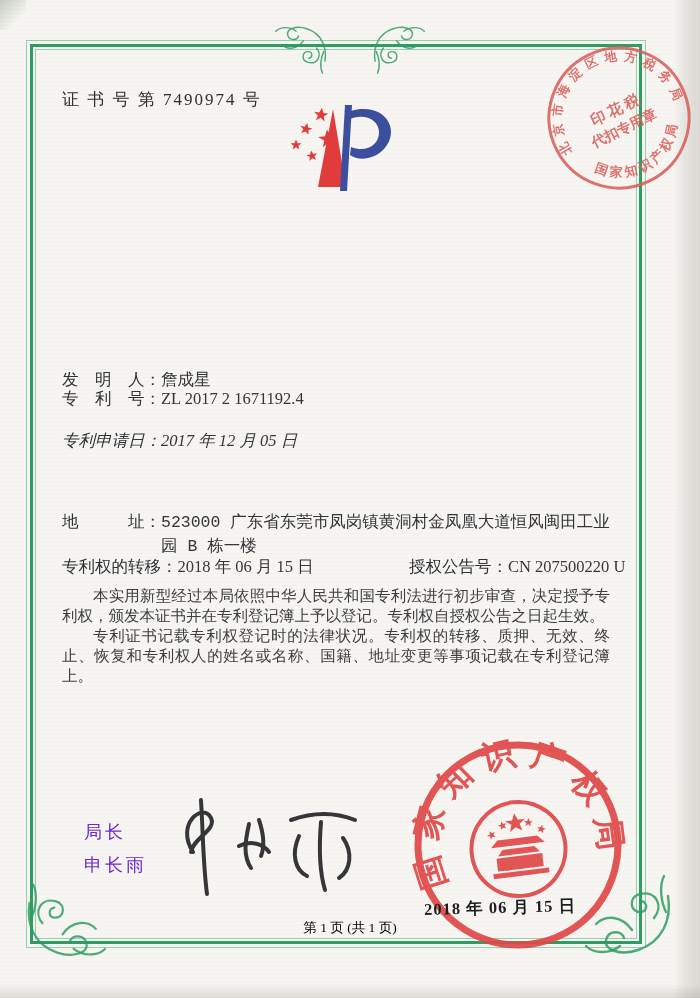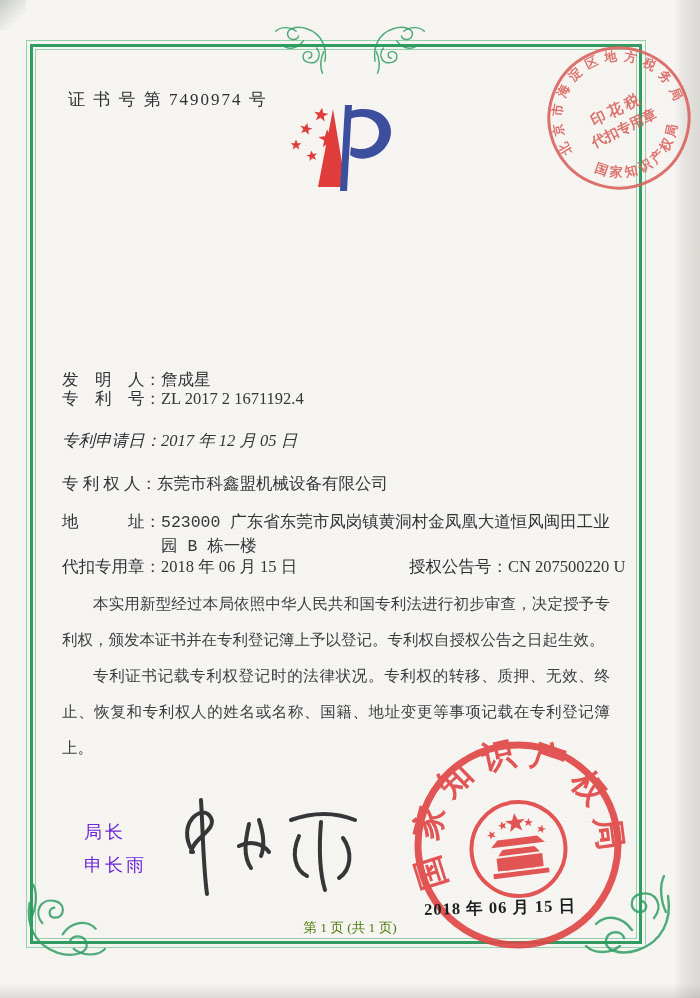--- a/index.html
+++ b/index.html
@@ -12,36 +12,36 @@
   .scan-edge-bottom{position:absolute;left:0;bottom:0;width:700px;height:14px;
         background:linear-gradient(0deg,rgba(90,85,80,.16),rgba(0,0,0,0));}
   .scan-corner{position:absolute;left:0;top:0;width:26px;height:30px;
         background:linear-gradient(135deg,rgba(70,95,80,.28),rgba(0,0,0,0) 70%);}
   
   .border-frame{position:absolute;left:30px;top:44px;width:612px;height:900px;
         border:3px solid #319c62;box-sizing:border-box;}
   .border-frame::before{content:"";position:absolute;inset:2px;border:1px solid #93d1af;}
   .border-frame::after{content:"";position:absolute;inset:-7px;border:1px solid #93d1af;}
   .abs{position:absolute;}
-  .cert-number{left:68px;top:88px;font-size:17px;letter-spacing:2px;color:#2e2e33;}
+  .cert-number{left:62px;top:88px;font-size:17px;letter-spacing:2px;color:#2e2e33;}
   .title{left:0;right:0;top:194px;text-align:center;font-size:37px;font-weight:600;
         letter-spacing:9px;color:#2c2c31;}
   .field{left:62px;font-size:16.5px;color:#35353a;white-space:nowrap;}
   .field .lab{color:#303036;}
   .field .val{color:#35353a;}
   .field-addr{white-space:normal;width:560px;line-height:24px;}
   .field-addr .val{display:inline-block;vertical-align:top;width:458px;}
   .grant-no{left:392px;margin-left:17px;}
-  .paras{left:62px;top:586px;width:548px;font-size:15.5px;line-height:36px;color:#3d3d42;
+  .paras{left:62px;top:586px;width:548px;font-size:15.5px;line-height:20px;color:#3d3d42;
         text-align:justify;}
   .paras p{margin:0;text-indent:2em;}
   .director{left:84px;font-size:18px;letter-spacing:3px;color:#6d28d9;}
   .seal-date{left:424px;top:897px;font-size:16.5px;letter-spacing:1px;color:#1d1d20;
         transform:rotate(-1.5deg);font-weight:600;}
-  .footer{left:0;right:0;top:919px;text-align:center;font-size:13.5px;color:#4d7c0f;}
+  .footer{left:0;right:0;top:919px;text-align:center;font-size:13.5px;color:#000000;}
   svg{display:block;}
   .flourish{stroke:#2f9e63;fill:none;stroke-width:2.4;stroke-linecap:round;opacity:.85;}
 </style>
 </head>
 <body>
 
 <div class="page">
 
   <div class="scan-edge-right"></div>
   <div class="scan-edge-bottom"></div>
@@ -114,28 +114,25 @@
 
   <div class="abs field" style="top:345px;margin-top:24px;">
     <span class="lab">发　明　人：</span><span class="val">詹成星</span>
   </div>
   <div class="abs field" style="top:388px;">
     <span class="lab">专　利　号：</span><span class="val">ZL 2017 2 1671192.4</span>
   </div>
   <div class="abs field" style="top:430px;font-style:italic;">
     <span class="lab">专利申请日：</span><span class="val">2017 年 12 月 05 日</span>
   </div>
-  <div class="abs field" style="top:473px;">
-    <span class="lab">专 利 权 人：</span><span class="val">东莞市科鑫盟机械设备有限公司</span>
-  </div>
   <div class="abs field field-addr" style="top:511px;font-family:Liberation Mono, monospace;">
     <span class="lab">地　　　址：</span><span class="val">523000 广东省东莞市凤岗镇黄洞村金凤凰大道恒风闽田工业园 B 栋一楼</span>
   </div>
   <div class="abs field" style="top:556px;">
-    <span class="lab">代扣专用章：</span><span class="val">2018 年 06 月 15 日</span>
+    <span class="lab">专利权的转移：</span><span class="val">2018 年 06 月 15 日</span>
   </div>
   <div class="abs field grant-no" style="top:556px;">
     <span class="lab">授权公告号：</span><span class="val">CN 207500220 U</span>
   </div>
 
   <div class="abs paras">
     <p>本实用新型经过本局依照中华人民共和国专利法进行初步审查，决定授予专利权，颁发本证书并在专利登记簿上予以登记。专利权自授权公告之日起生效。</p>
     <p>专利证书记载专利权登记时的法律状况。专利权的转移、质押、无效、终止、恢复和专利权人的姓名或名称、国籍、地址变更等事项记载在专利登记簿上。</p>
   </div>
 

